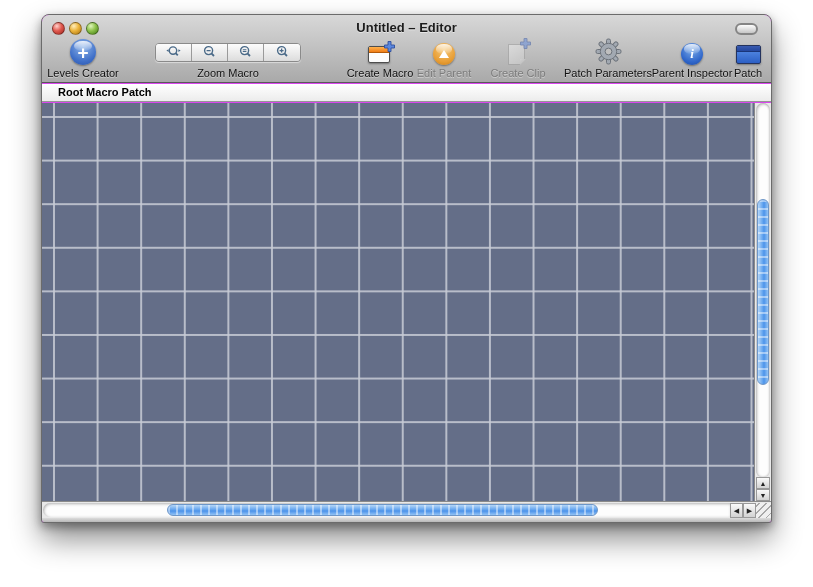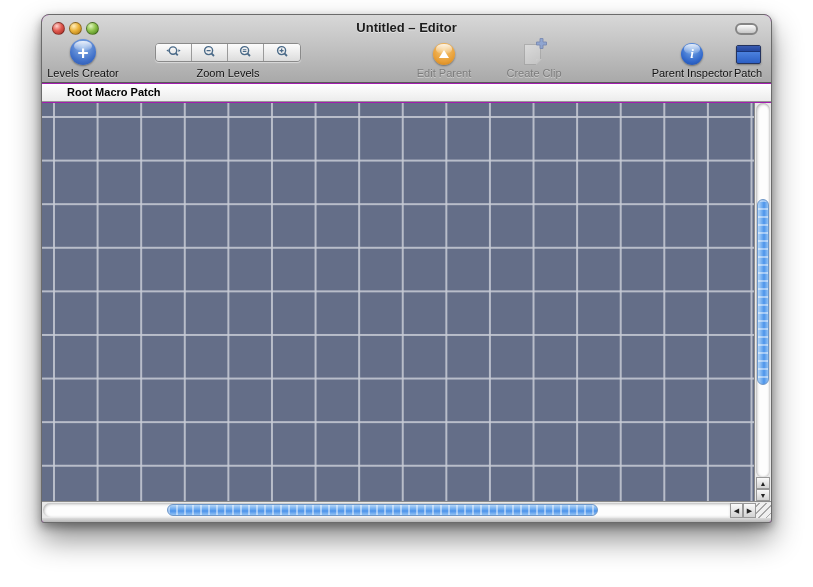--- a/index.html
+++ b/index.html
@@ -1,21 +1,21 @@
 <!DOCTYPE html>
 <html><head>
 <meta charset="utf-8">
 <style>
   * { margin:0; padding:0; box-sizing:border-box; }
   html,body { width:813px; height:587px; background:#ffffff; overflow:hidden;
               font-family:"Liberation Sans", sans-serif; }
 
   .window {
     position:absolute; left:41px; top:14px; width:731px; height:509px;
-    background:#a21caf; border:1px solid #6b6b6b;
+    background:#d946ef; border:1px solid #6b6b6b;
     border-radius:8px 8px 3px 3px;
     box-shadow:0 16px 30px rgba(0,0,0,0.45), 0 4px 10px rgba(0,0,0,0.35);
   }
 
   
   .chrome {
     position:absolute; left:0; top:0; width:729px; height:68px;
     border-radius:7px 7px 0 0;
     background:linear-gradient(to bottom, #d8d8d8 0%, #c3c3c3 45%, #a9a9a9 100%);
     border-bottom:1px solid #585858;
@@ -95,21 +95,21 @@
                  box-shadow:0 1px 2px rgba(0,0,0,0.35); margin-bottom:1px; }
   .icon-viewer::before { content:""; position:absolute; left:0; top:0; width:100%; height:5px;
                  background:linear-gradient(#3a5bb0,#24479e); border-bottom:1px solid #1a3578; }
 
   
   .breadcrumb {
     position:absolute; left:0; top:69px; width:729px; height:18px;
     background:linear-gradient(#ffffff,#ececec);
     border-bottom:1px solid #979797;
     font-size:11px; font-weight:bold; color:#000;
-    line-height:17px; padding-left:25px;
+    line-height:17px; padding-left:16px;
   }
 
   
   .canvas-row { position:absolute; left:0; top:88px; width:729px; height:398px; }
   .canvas {
     position:absolute; left:0; top:0; width:712px; height:398px;
     background-color:#646e88;
     background-image:
       linear-gradient(to right, rgba(199,203,213,0.85) 1.6px, transparent 1.6px),
       linear-gradient(to bottom, rgba(199,203,213,0.85) 1.6px, transparent 1.6px);
@@ -199,42 +199,70 @@
         </div>
         <div class="seg">
           <svg width="15" height="15" viewBox="0 0 15 15">
             <circle cx="6.6" cy="5.6" r="4" fill="none" stroke="#4a6a88" stroke-width="1.4"></circle>
             <line x1="9.4" y1="8.4" x2="12" y2="11" stroke="#4a6a88" stroke-width="1.8"></line>
             <line x1="4.6" y1="5.6" x2="8.6" y2="5.6" stroke="#4a6a88" stroke-width="1.3"></line>
             <line x1="6.6" y1="3.6" x2="6.6" y2="7.6" stroke="#4a6a88" stroke-width="1.3"></line>
           </svg>
         </div>
       </div>
-      <span class="lbl">Zoom Levels</span>
-    </div>
-
+      <span class="lbl">Zoom Macro</span>
+    </div>
+
+    <div class="tool" style="left:296px; width:84px;">
+      <div class="icon-macro">
+        <div class="macro-body">
+          <div class="macro-bar"></div>
+        </div>
+        <svg class="badge-plus" width="11" height="11" viewBox="0 0 11 11">
+          <path d="M4 0.5 h3 v3.5 h3.5 v3 H7 v3.5 H4 V7 H0.5 V4 H4 z" fill="#5b87dd" stroke="#2f4f9e" stroke-width="0.9"></path>
+        </svg>
+      </div>
+      <span class="lbl">Create Macro</span>
+    </div>
 
     <div class="tool" style="left:362px; width:80px;">
       <div class="sphere sphere-orange">
         <div class="tri-up"></div>
       </div>
       <span class="lbl dim">Edit Parent</span>
     </div>
 
-    <div class="tool" style="left:452px; width:80px;">
+    <div class="tool" style="left:436px; width:80px;">
       <div class="icon-page dim">
         <div class="page-body"></div>
         <div class="page-fold"></div>
         <svg class="badge-plus" width="11" height="11" viewBox="0 0 11 11">
           <path d="M4 0.5 h3 v3.5 h3.5 v3 H7 v3.5 H4 V7 H0.5 V4 H4 z" fill="#5b87dd" stroke="#2f4f9e" stroke-width="0.9"></path>
         </svg>
       </div>
       <span class="lbl dim">Create Clip</span>
     </div>
 
+    <div class="tool" style="left:511px; width:110px;">
+      <svg width="27" height="27" viewBox="0 0 27 27">
+        <g fill="#a2a9b2" stroke="#6e747c" stroke-width="1">
+          <rect x="11.5" y="1" width="4" height="7" rx="1.6"></rect>
+          <rect x="11.5" y="19" width="4" height="7" rx="1.6"></rect>
+          <rect x="1" y="11.5" width="7" height="4" rx="1.6"></rect>
+          <rect x="19" y="11.5" width="7" height="4" rx="1.6"></rect>
+          <rect x="11.5" y="1" width="4" height="7" rx="1.6" transform="rotate(45 13.5 13.5)"></rect>
+          <rect x="11.5" y="19" width="4" height="7" rx="1.6" transform="rotate(45 13.5 13.5)"></rect>
+          <rect x="1" y="11.5" width="7" height="4" rx="1.6" transform="rotate(45 13.5 13.5)"></rect>
+          <rect x="19" y="11.5" width="7" height="4" rx="1.6" transform="rotate(45 13.5 13.5)"></rect>
+          <circle cx="13.5" cy="13.5" r="8.2"></circle>
+        </g>
+        <circle cx="13.5" cy="13.5" r="3.4" fill="#bfbfbf" stroke="#6e747c" stroke-width="1"></circle>
+      </svg>
+      <span class="lbl">Patch Parameters</span>
+    </div>
 
     <div class="tool" style="left:600px; width:100px;">
       <div class="sphere sphere-info">
         <i>i</i>
       </div>
       <span class="lbl">Parent Inspector</span>
     </div>
 
     <div class="tool" style="left:676px; width:60px;">
       <div class="icon-viewer"></div>

